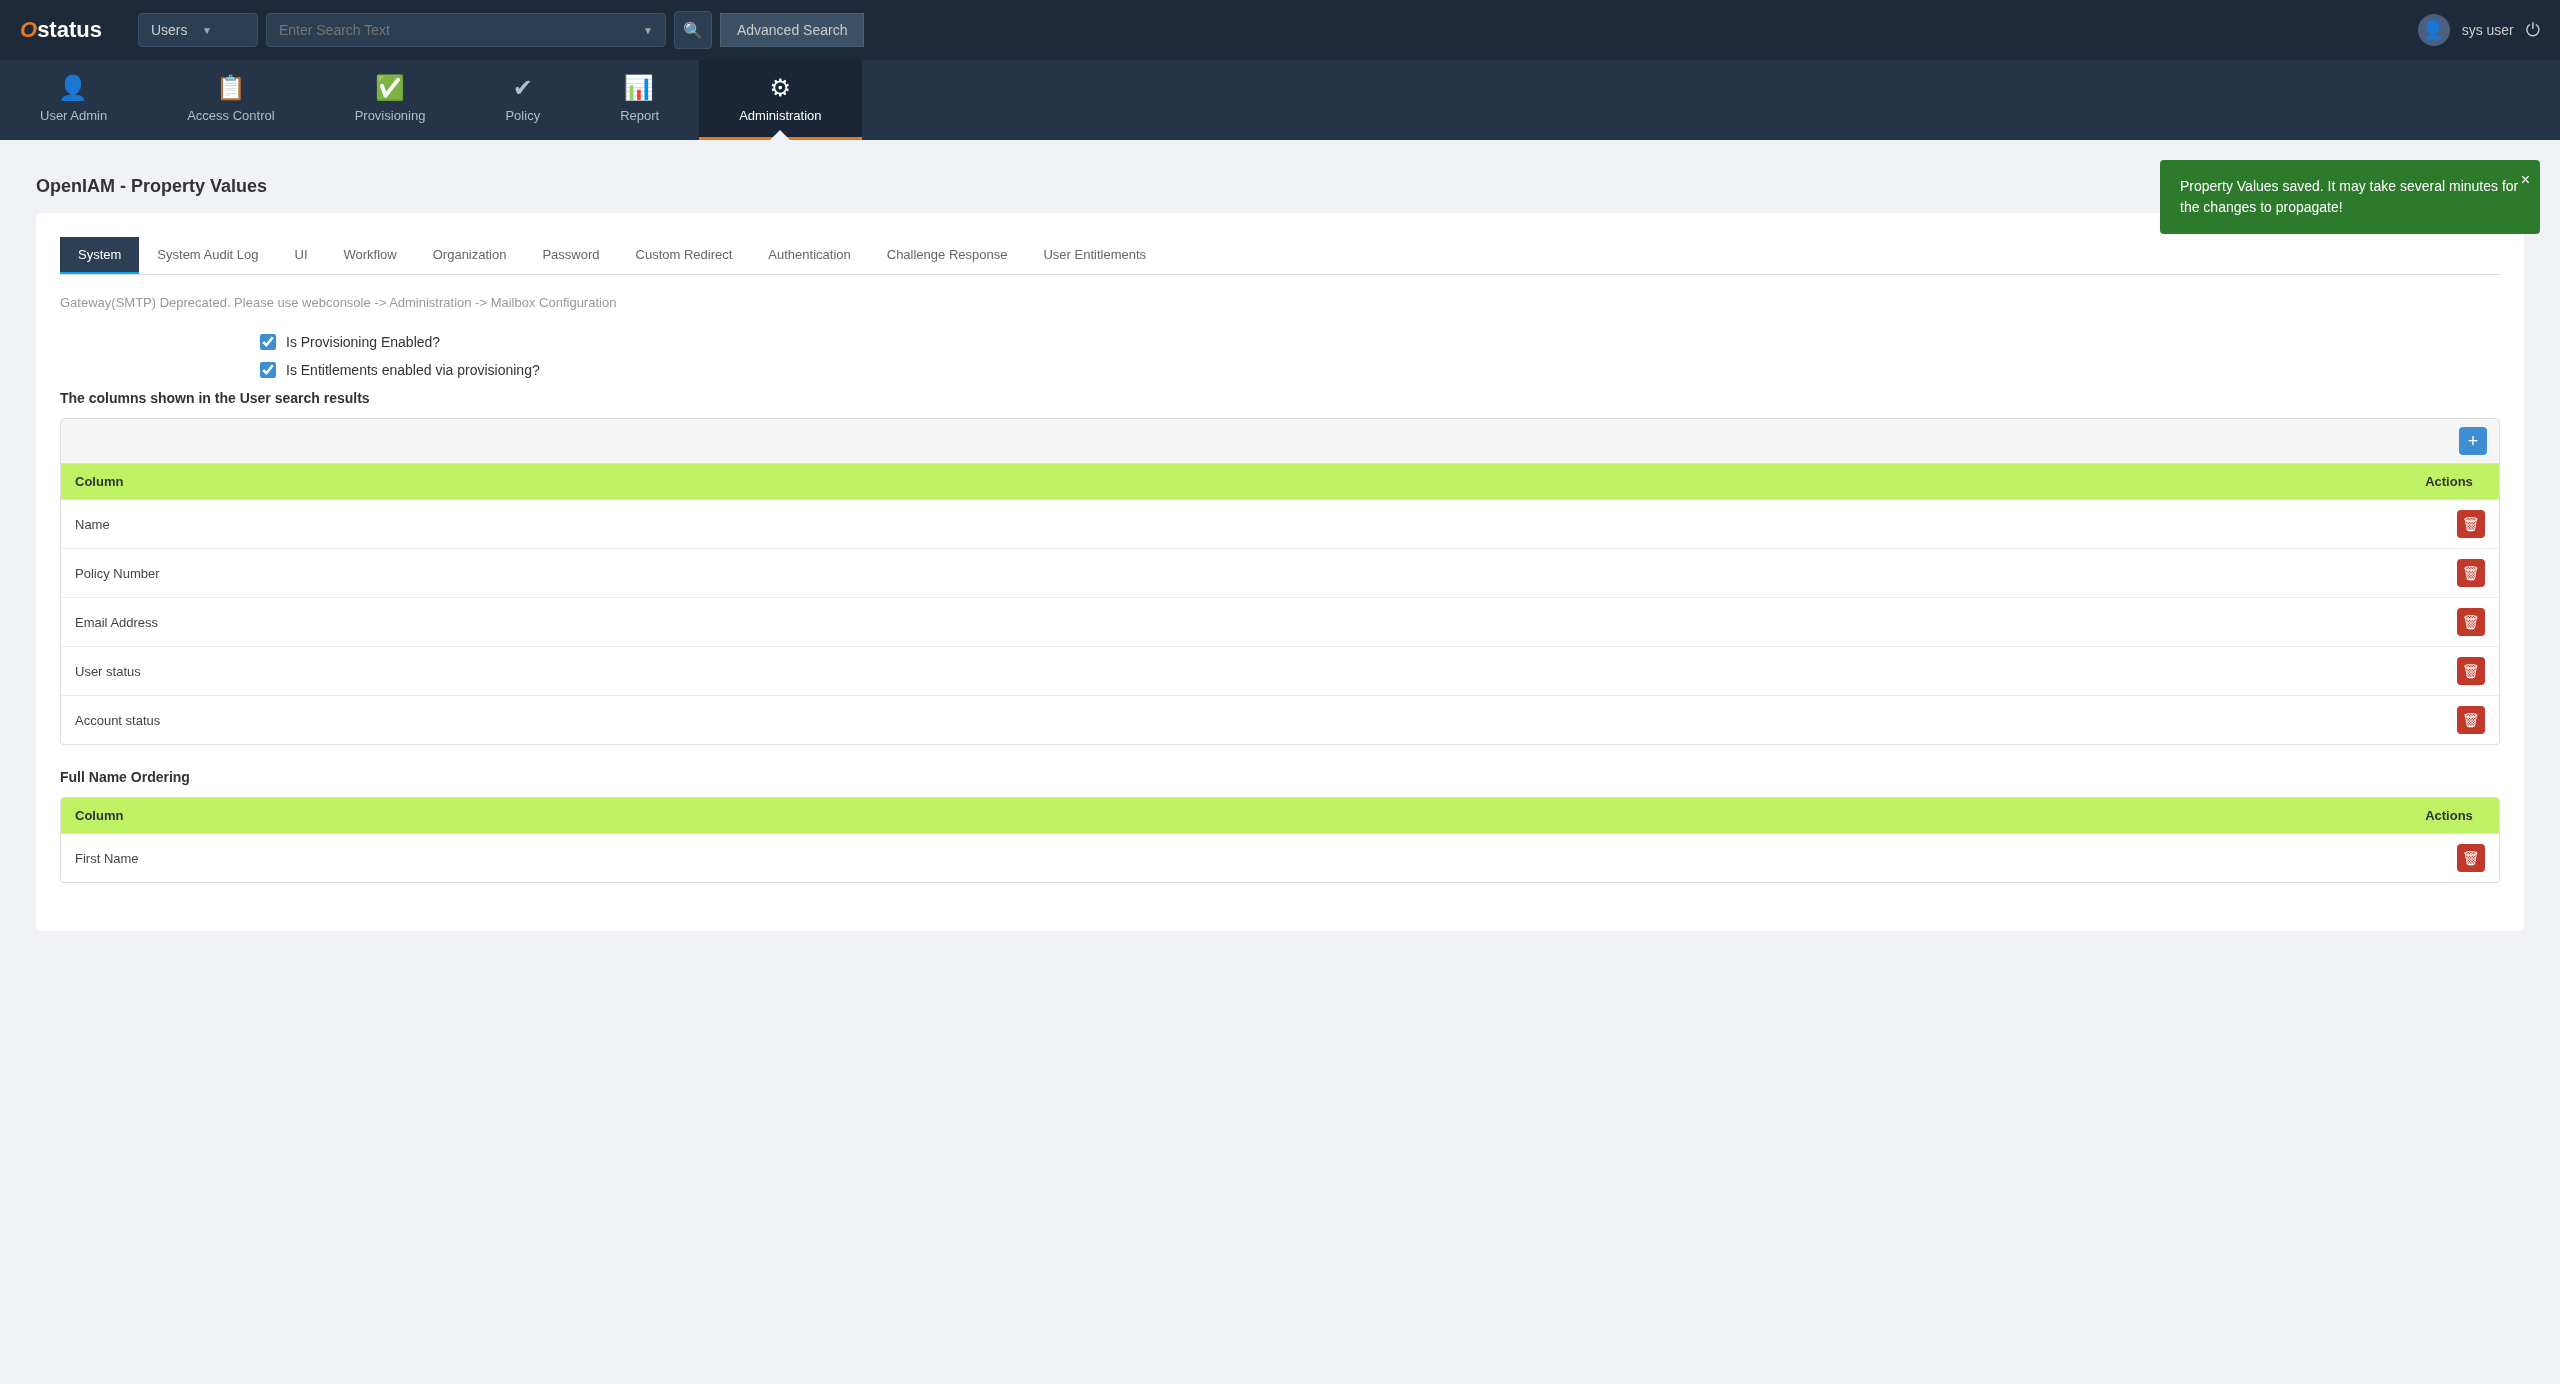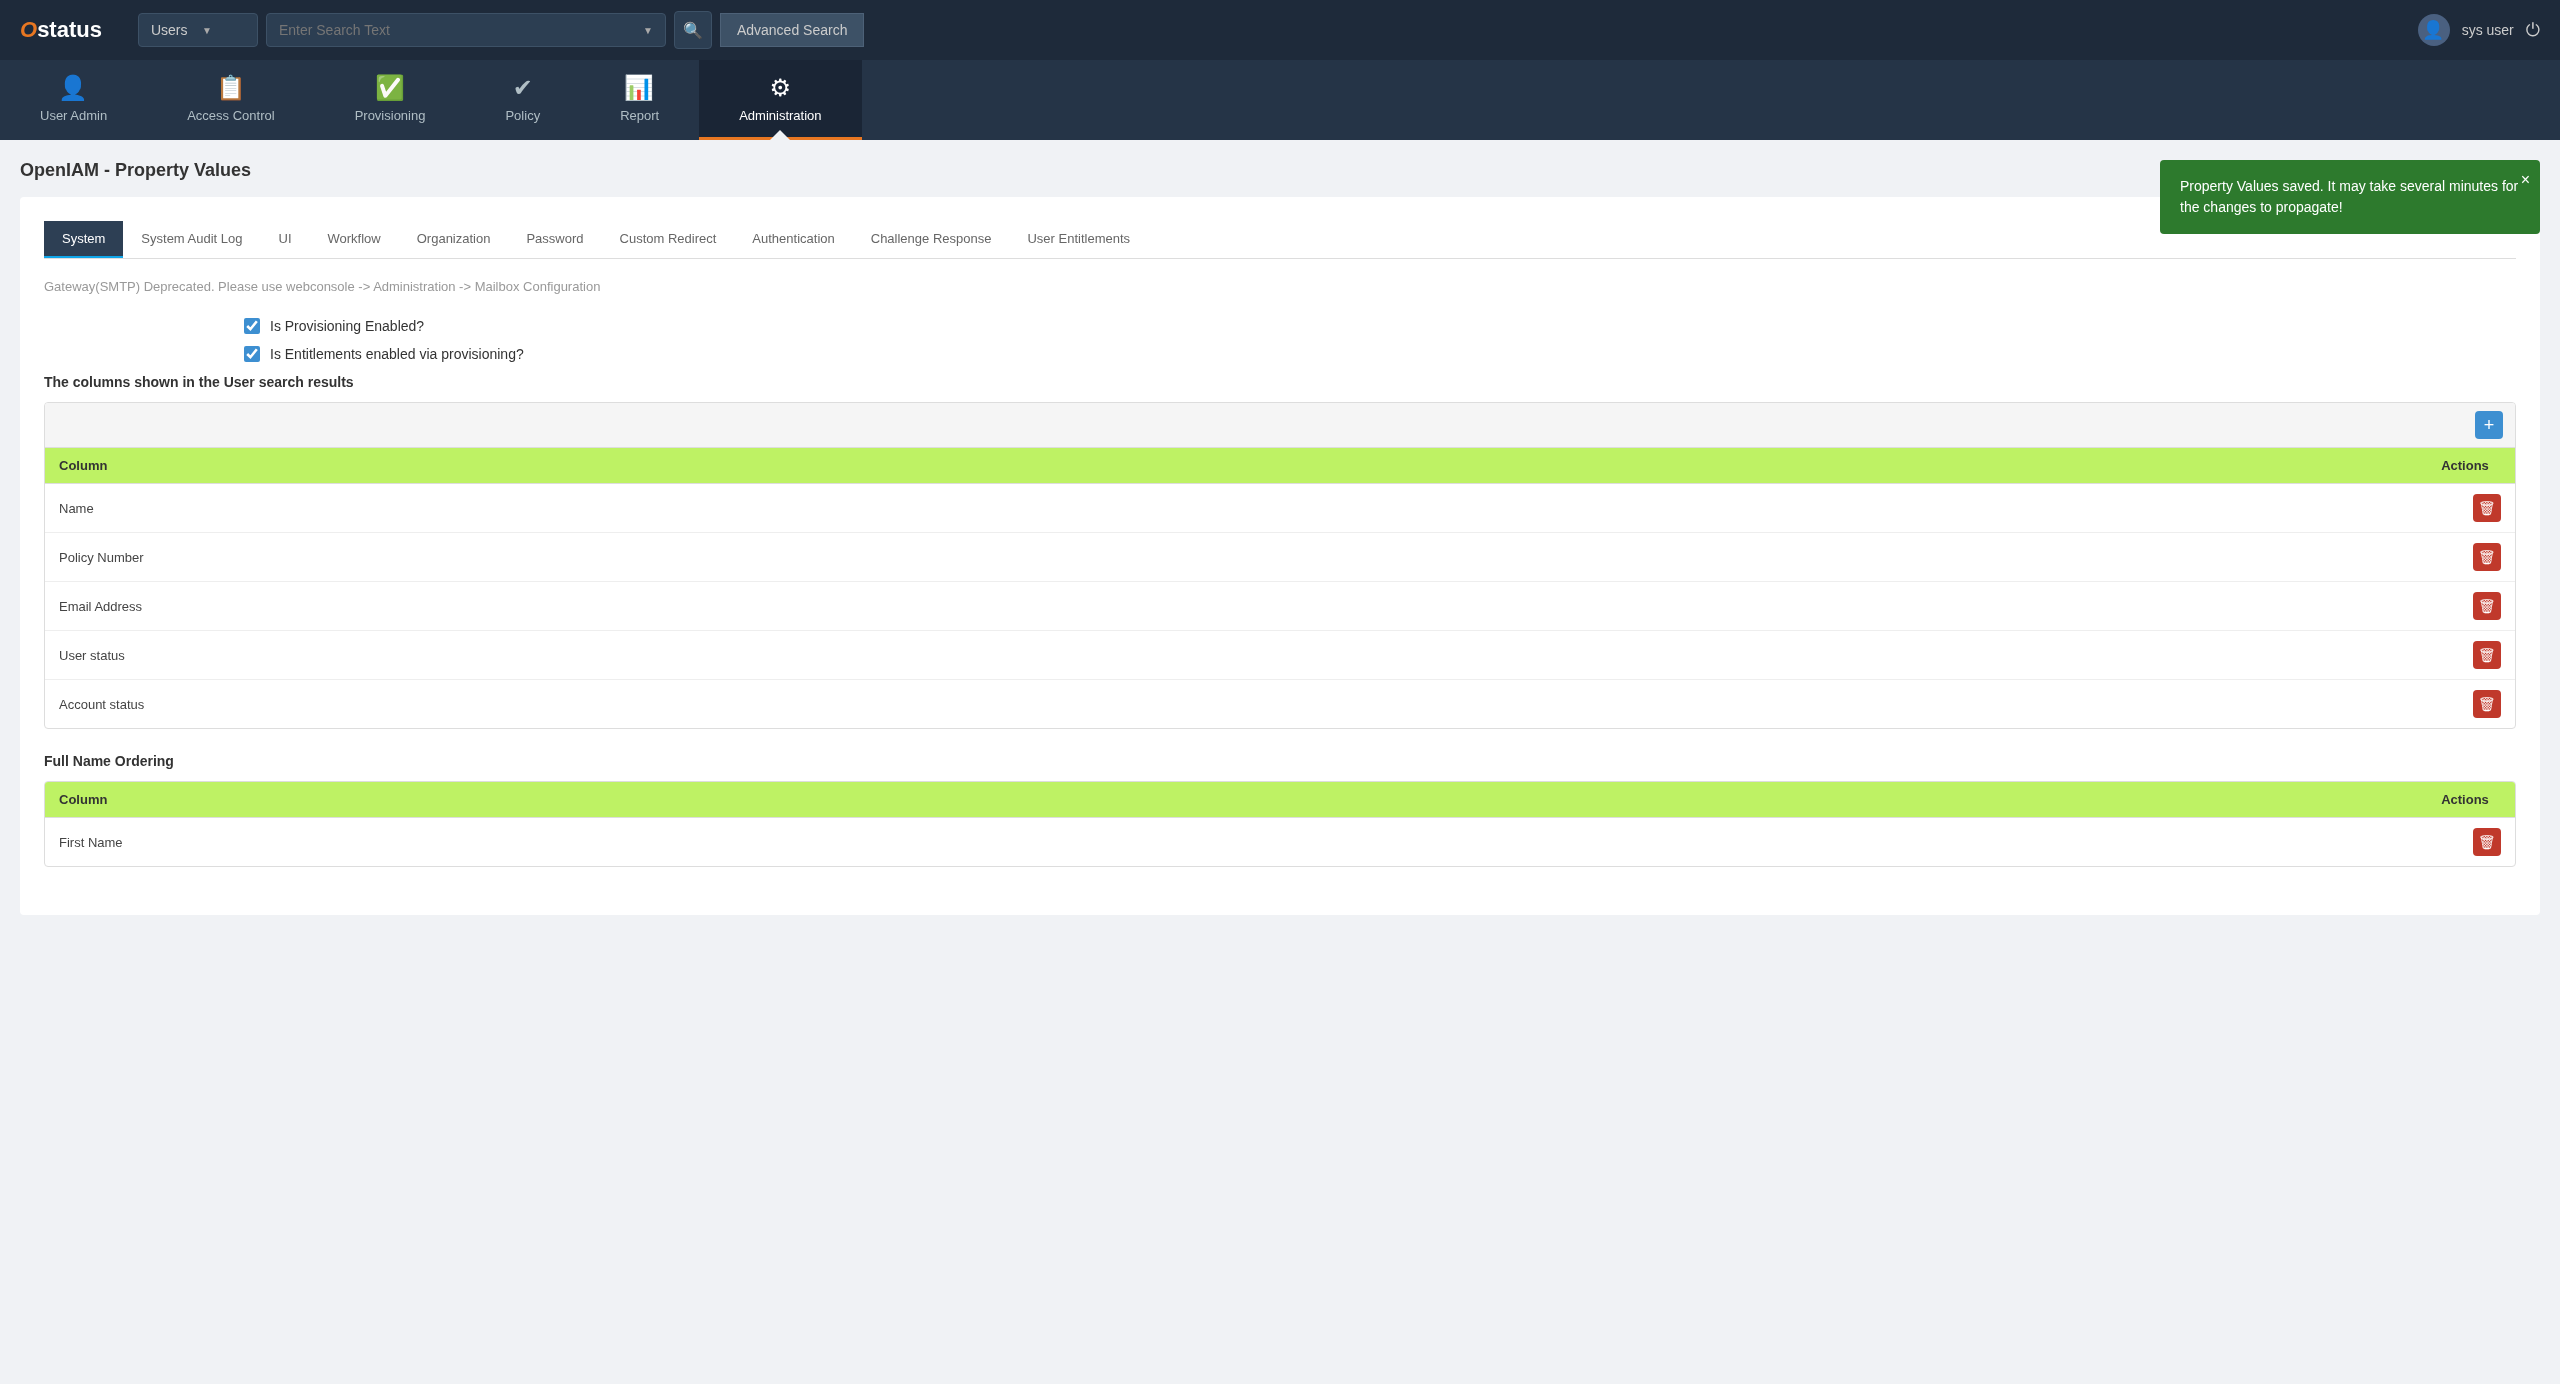--- a/index.html
+++ b/index.html
@@ -150,21 +150,21 @@
       transform: translateX(-50%);
       width: 0;
       height: 0;
       border-left: 10px solid transparent;
       border-right: 10px solid transparent;
       border-bottom: 10px solid #f0f2f5;
     }
 
     
     .page-content {
-      padding: 20px;
+      padding: 36px;
       position: relative;
     }
     .page-title {
       font-size: 18px;
       font-weight: bold;
       color: #333;
       margin-bottom: 16px;
     }
 
     

